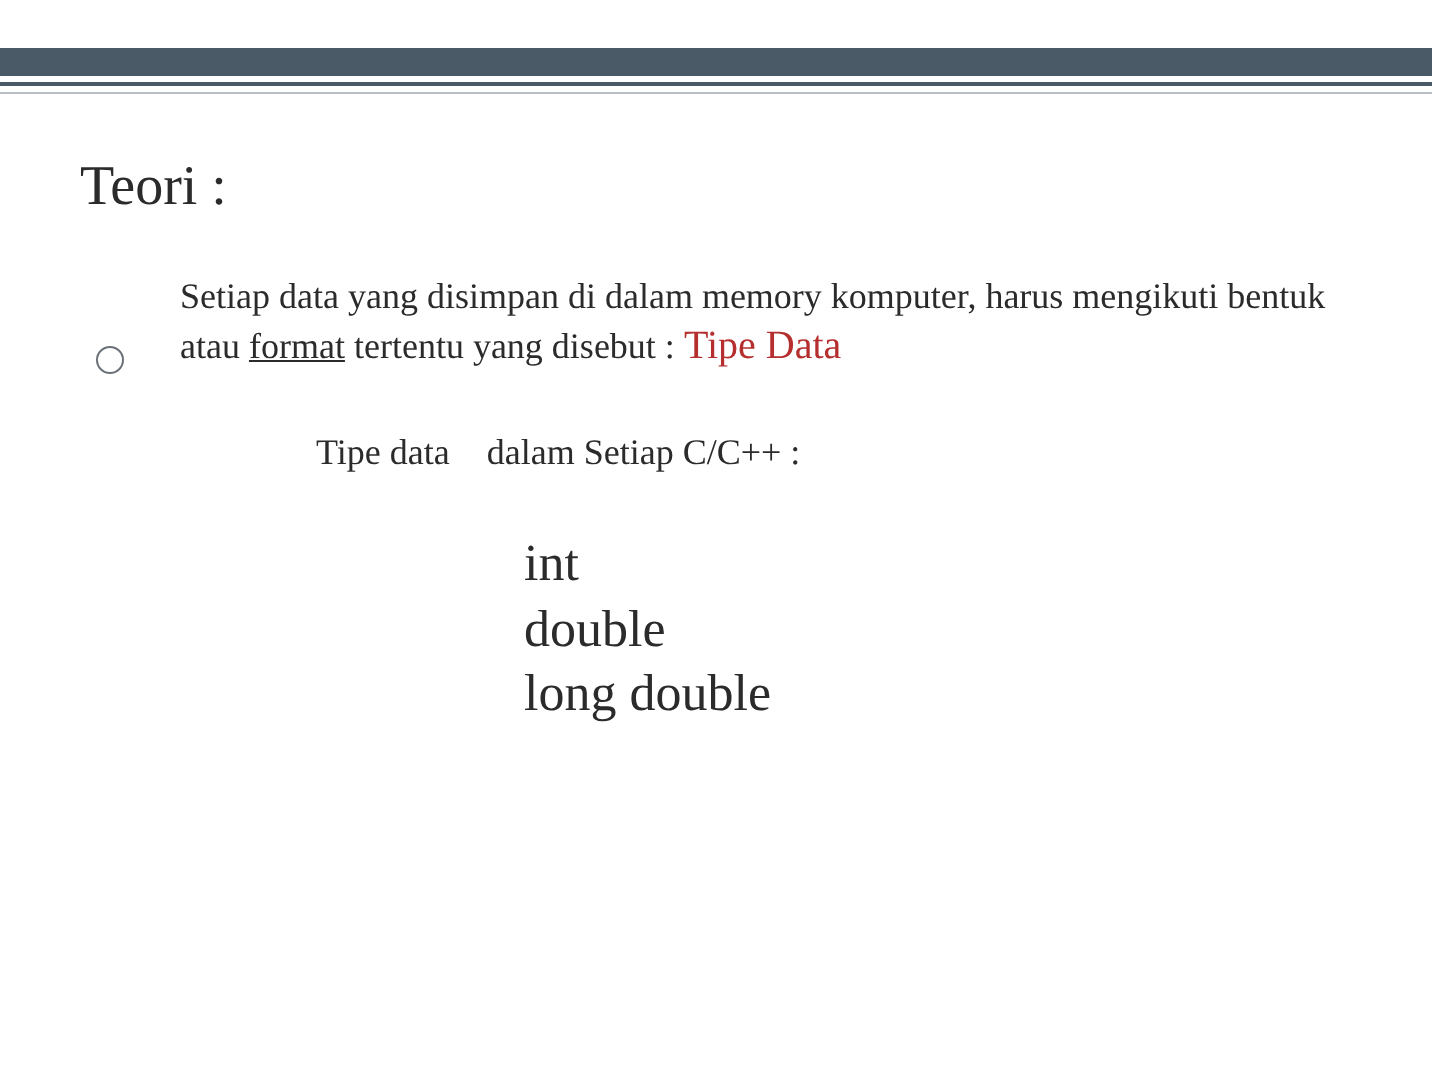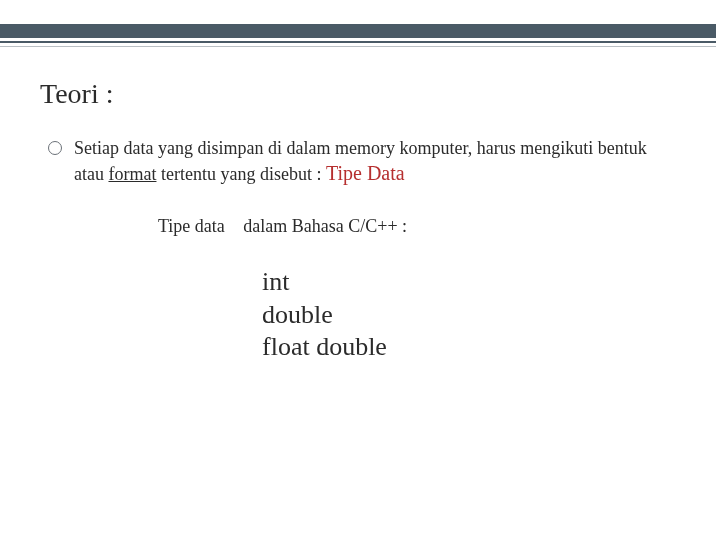--- a/index.html
+++ b/index.html
@@ -48,21 +48,22 @@
     position: absolute;
     top: 136px;
     left: 48px;
     width: 620px;
     font-size: 18px;
     line-height: 1.35;
     color: #2b2b2b;
   }
   .bullet {
     display: flex;
-    gap: 12px;
+    gap: 28px;
+    align-items: flex-end;
   }
   .bullet .marker {
     flex: 0 0 12px;
     height: 12px;
     border: 1.2px solid #6b7178;
     border-radius: 50%;
     margin-top: 5px;
   }
   .bullet .txt {
     flex: 1;
@@ -121,22 +122,22 @@
         <span>  </span>
         <span>tertentu yang disebut :</span>
         <span> </span>
         <span class="tipe-data-emph">Tipe Data</span>
       </span>
     </div>
   </div>
 
   <div class="sub-row">
     <span class="label">Tipe data</span>
-    <span class="after">dalam Bahasa C/C++  :</span>
+    <span class="after">dalam Setiap C/C++  :</span>
   </div>
 
   <div class="types-list">
     <div>int</div>
     <div>double</div>
-    <div>float double</div>
+    <div>long double</div>
   </div>
 
 </div>
 
 </body></html>

